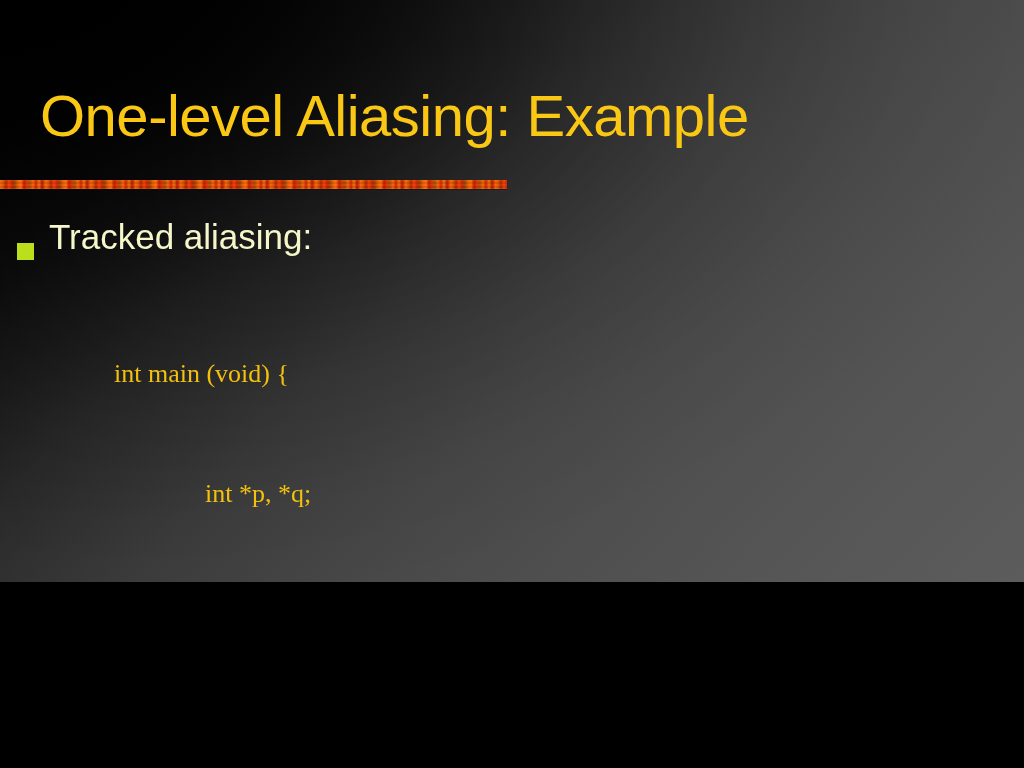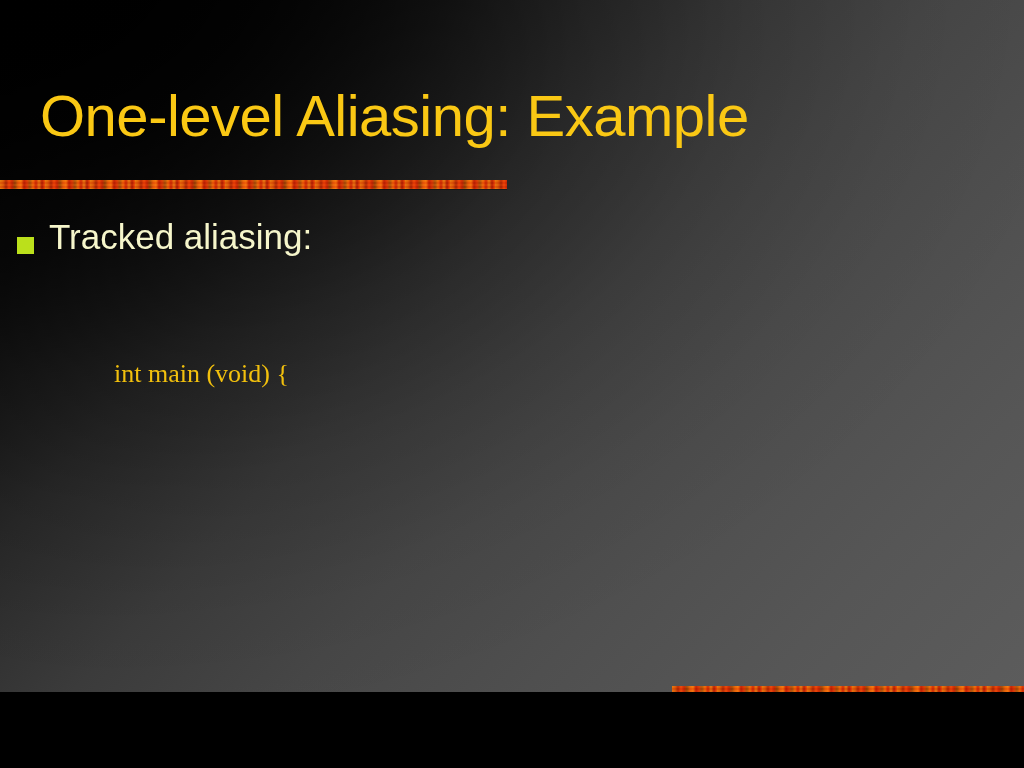--- a/index.html
+++ b/index.html
@@ -5,21 +5,21 @@
 <style>
   html, body {
     margin: 0;
     padding: 0;
     background: #000;
   }
 
   .slide {
     position: relative;
     width: 1024px;
-    height: 692px;
+    height: 582px;
     overflow: hidden;
     font-family: "Liberation Sans", sans-serif;
     
     background-color: #565656;
     background-image:
       radial-gradient(120% 130% at 2% -6%,
         rgba(0,0,0,1) 0%,
         rgba(0,0,0,0.98) 10%,
         rgba(0,0,0,0.86) 20%,
         rgba(0,0,0,0.60) 33%,
@@ -85,21 +85,21 @@
   .body {
     position: absolute;
     left: 0;
     top: 214px;
     width: 1024px;
   }
 
   .bullet-row {
     position: relative;
     display: flex;
-    align-items: center;
+    align-items: flex-end;
     padding-left: 17px;
   }
 
   .bullet-marker {
     flex: 0 0 auto;
     width: 17px;
     height: 17px;
     margin-top: 16px;
     background: #bbe01b;
   }
@@ -145,20 +145,21 @@
 
     <div class="bullet-row">
       <span class="bullet-marker"></span>
       <span class="bullet-text">Tracked aliasing:</span>
     </div>
 
     <div class="gap-a"></div>
 
     <div class="code-block">
       <div class="code-line">int main (void) {</div>
+      <div class="code-line indent">int *p, *q;</div>
       
     </div>
 
   </div>
 
   <div class="band band-bottom"></div>
 
 </div>
 
 </body></html>

